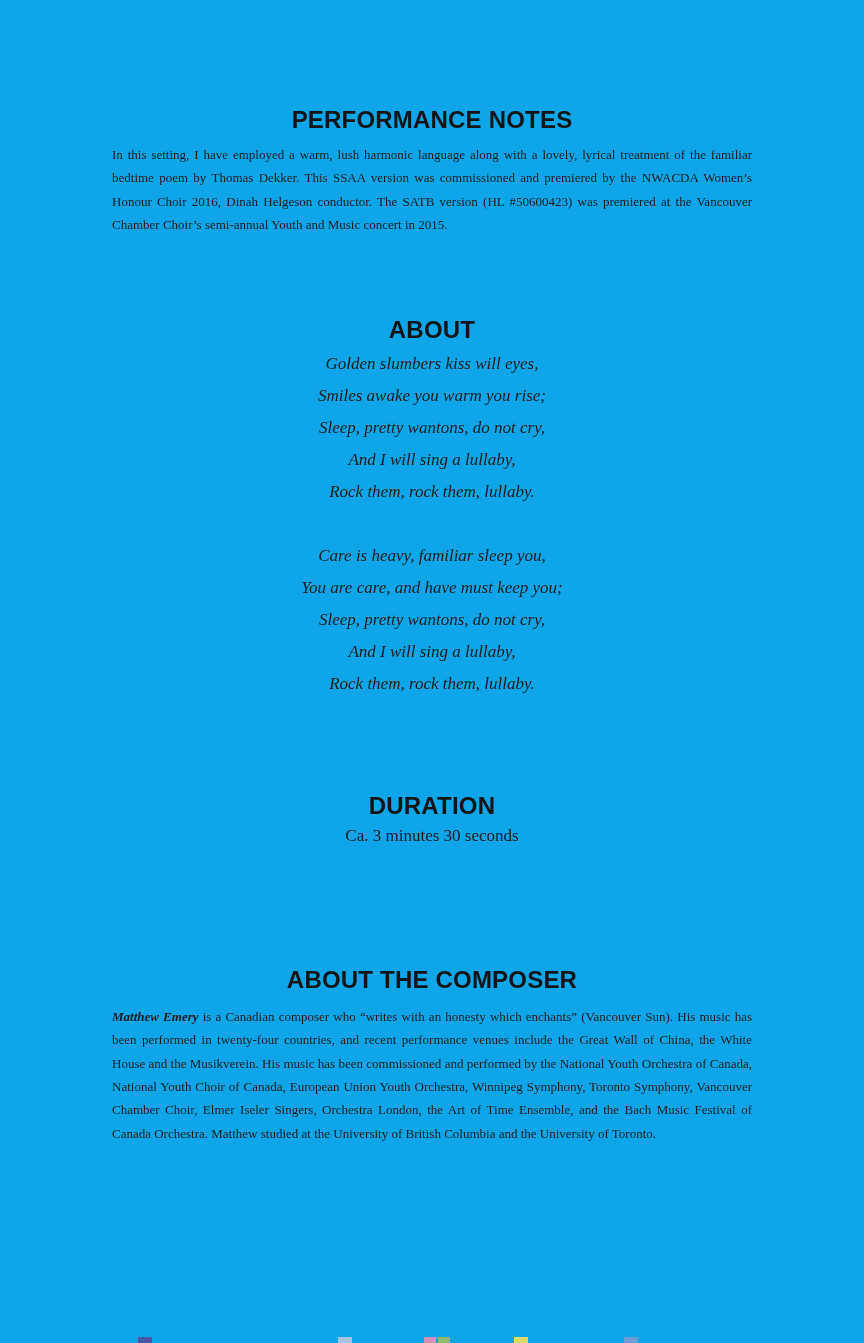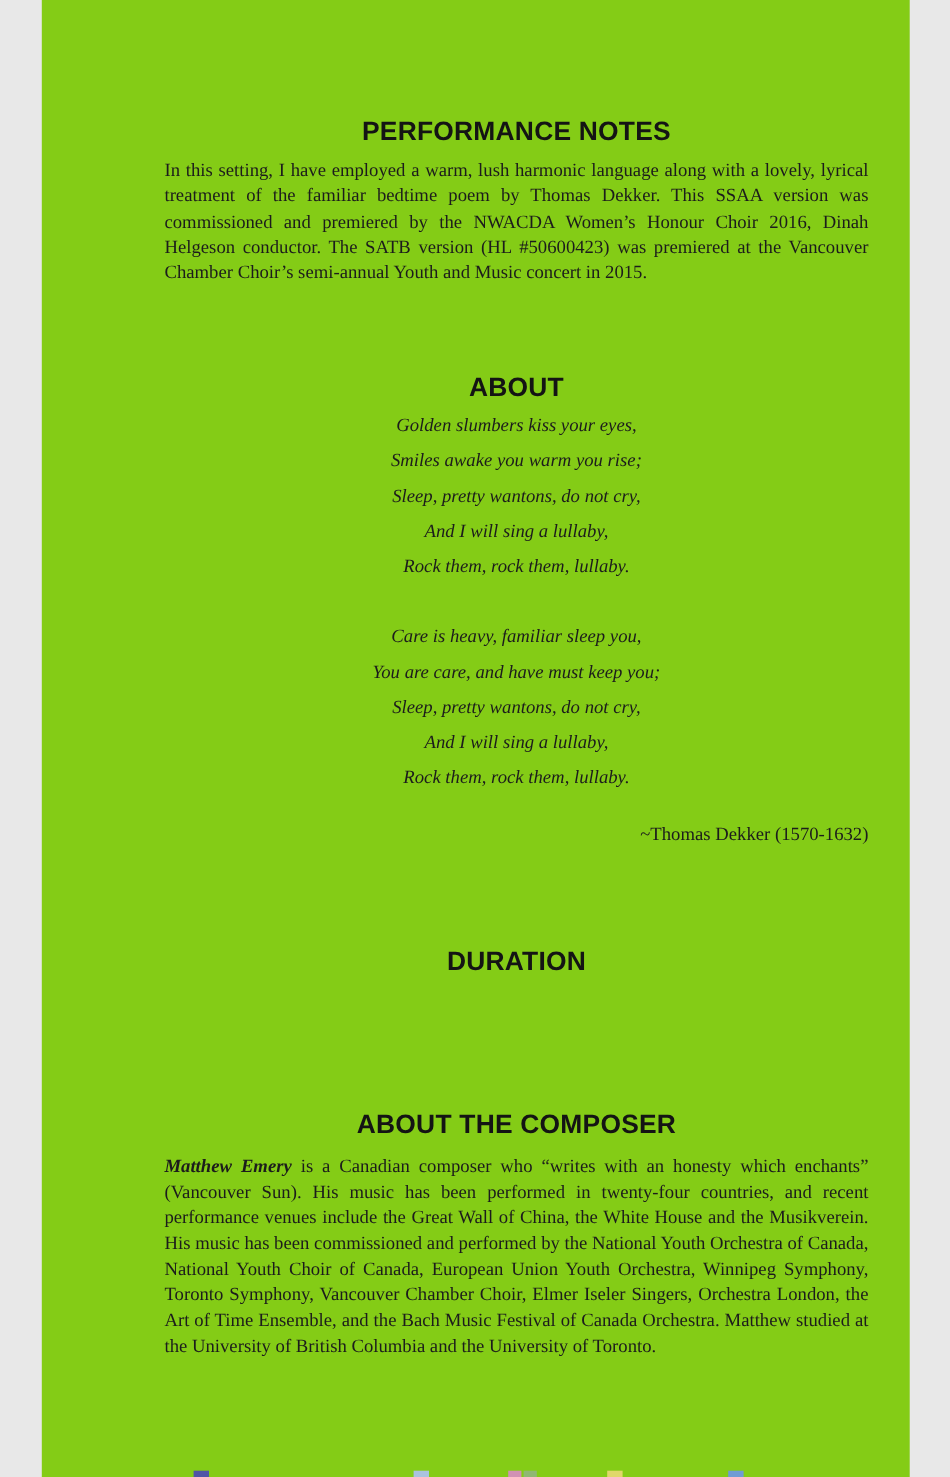--- a/index.html
+++ b/index.html
@@ -1,43 +1,43 @@
 <!DOCTYPE html>
 <html><head>
 <meta charset="utf-8">
 <style>
   * { margin: 0; padding: 0; box-sizing: border-box; }
   html, body { background: #e8e8e8; }
   .page {
     position: relative;
-    width: 789px;
+    width: 864px;
     height: 1343px;
     margin: 0 auto;
-    background: #84cc16;
+    background: #0ea5e9;
     overflow: hidden;
     color: #1c1c1c;
   }
   .content {
     position: absolute;
     left: 112px;
     top: 0;
     width: 640px;
   }
   .heading {
     font-family: "Liberation Sans", sans-serif;
     font-weight: bold;
     font-size: 24px;
     text-align: center;
     letter-spacing: 0.2px;
     color: #141414;
   }
   .perf-heading { margin-top: 106px; }
   .body-text {
     font-family: "Liberation Serif", serif;
-    font-size: 17px;
+    font-size: 13px;
     line-height: 23.3px;
     text-align: justify;
     color: #1c1c1c;
   }
   .perf-paragraph { margin-top: 9px; }
   .text-heading { margin-top: 80px; }
   .poem {
     font-family: "Liberation Serif", serif;
     font-style: italic;
     font-size: 17px;
@@ -81,39 +81,39 @@
 <div class="page">
   <div class="content">
 
     <h1 class="heading perf-heading">PERFORMANCE NOTES</h1>
 
     <p class="body-text perf-paragraph">In this setting, I have employed a warm, lush harmonic language along with a lovely, lyrical treatment of the familiar bedtime poem by Thomas Dekker. This SSAA version was commissioned and premiered by the NWACDA Women’s Honour Choir 2016, Dinah Helgeson conductor. The SATB version (HL #50600423) was premiered at the Vancouver Chamber Choir’s semi-annual Youth and Music concert in 2015.</p>
 
     <h1 class="heading text-heading">ABOUT</h1>
 
     <div class="poem stanza1">
-      <div class="poem-line">Golden slumbers kiss your eyes,</div>
+      <div class="poem-line">Golden slumbers kiss will eyes,</div>
       <div class="poem-line">Smiles awake you warm you rise;</div>
       <div class="poem-line">Sleep, pretty wantons, do not cry,</div>
       <div class="poem-line">And I will sing a lullaby,</div>
       <div class="poem-line">Rock them, rock them, lullaby.</div>
     </div>
 
     <div class="poem stanza2">
       <div class="poem-line">Care is heavy, familiar sleep you,</div>
       <div class="poem-line">You are care, and have must keep you;</div>
       <div class="poem-line">Sleep, pretty wantons, do not cry,</div>
       <div class="poem-line">And I will sing a lullaby,</div>
       <div class="poem-line">Rock them, rock them, lullaby.</div>
     </div>
 
-    <div class="attribution">~Thomas Dekker (1570-1632)</div>
 
     <h1 class="heading duration-heading">DURATION</h1>
 
+    <div class="duration-value">Ca. 3 minutes 30 seconds</div>
 
     <h1 class="heading about-heading">ABOUT THE COMPOSER</h1>
 
     <p class="body-text about-paragraph"><strong>Matthew Emery</strong><span> is a Canadian composer who “writes with an honesty which enchants” (Vancouver Sun). His music has been performed in twenty-four countries, and recent performance venues include the Great Wall of China, the White House and the Musikverein. His music has been commissioned and performed by the National Youth Orchestra of Canada, National Youth Choir of Canada, European Union Youth Orchestra, Winnipeg Symphony, Toronto Symphony, Vancouver Chamber Choir, Elmer Iseler Singers, Orchestra London, the Art of Time Ensemble, and the Bach Music Festival of Canada Orchestra. Matthew studied at the University of British Columbia and the University of Toronto.</span></p>
 
   </div>
 
   <div class="printer-marks" id="printer-marks">
       <div class="printer-mark" style="left: 138px; width: 14px; background: rgb(79, 85, 166);"></div>
       <div class="printer-mark" style="left: 338px; width: 14px; background: rgb(169, 195, 222);"></div>

